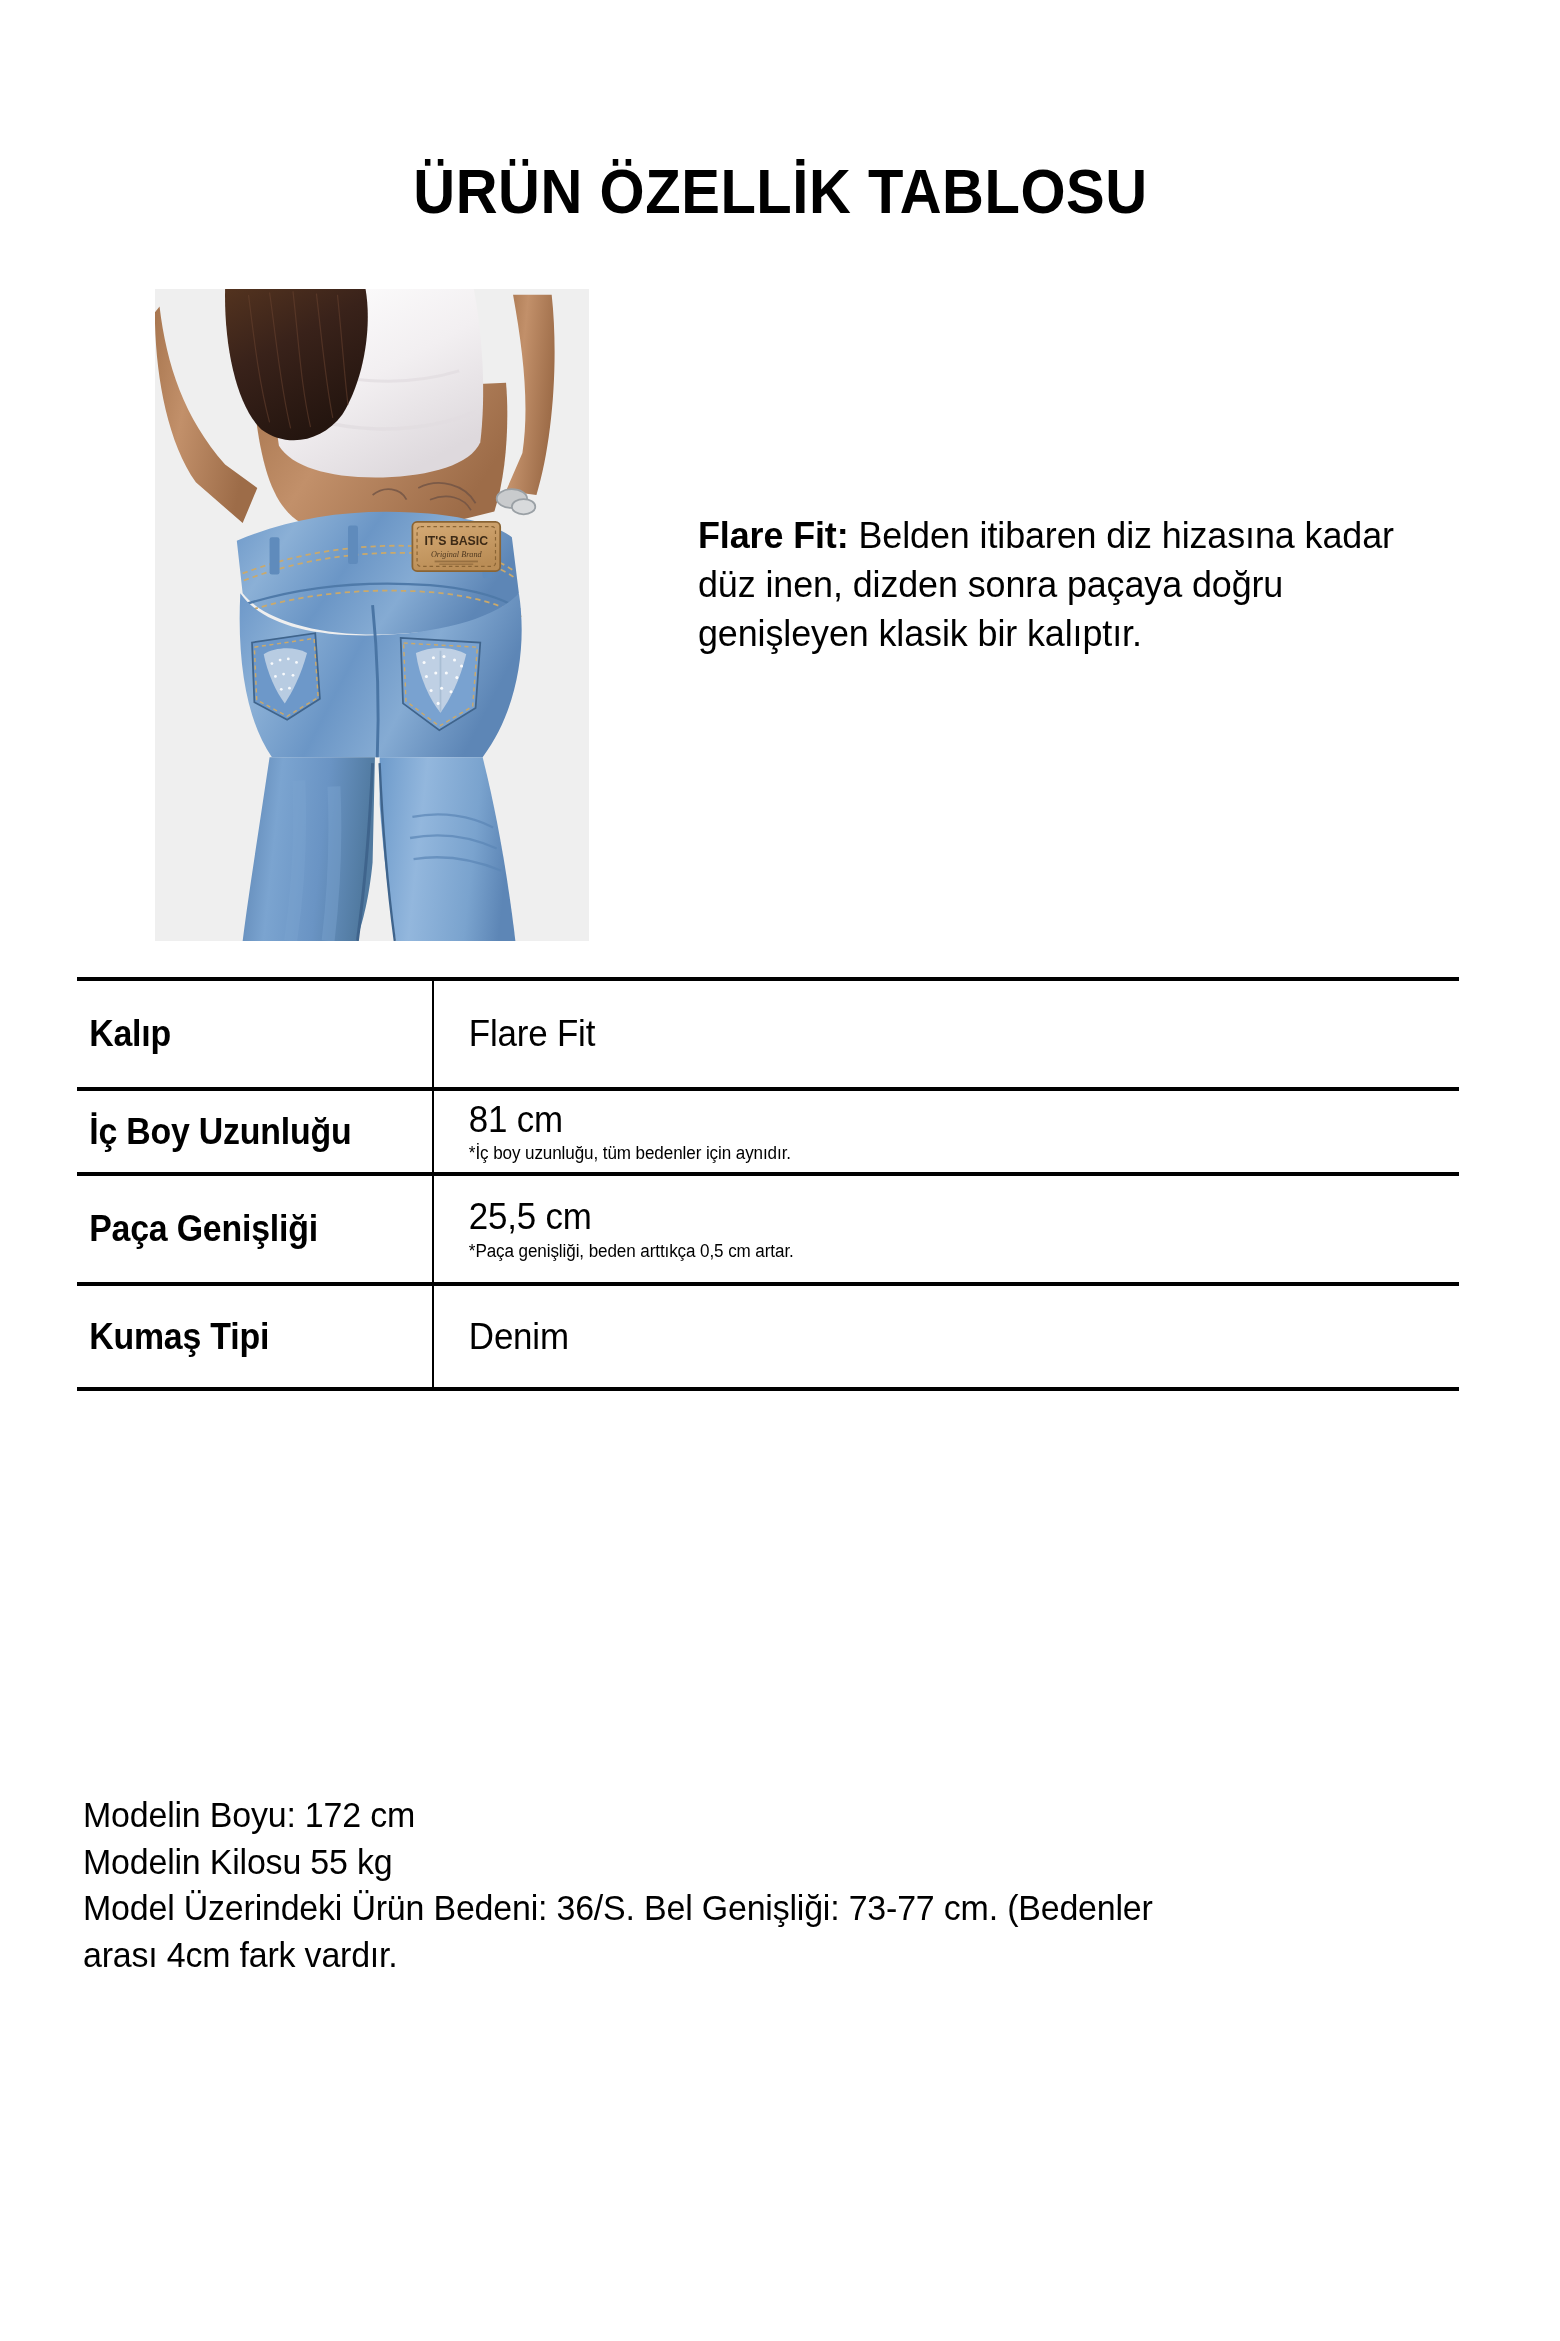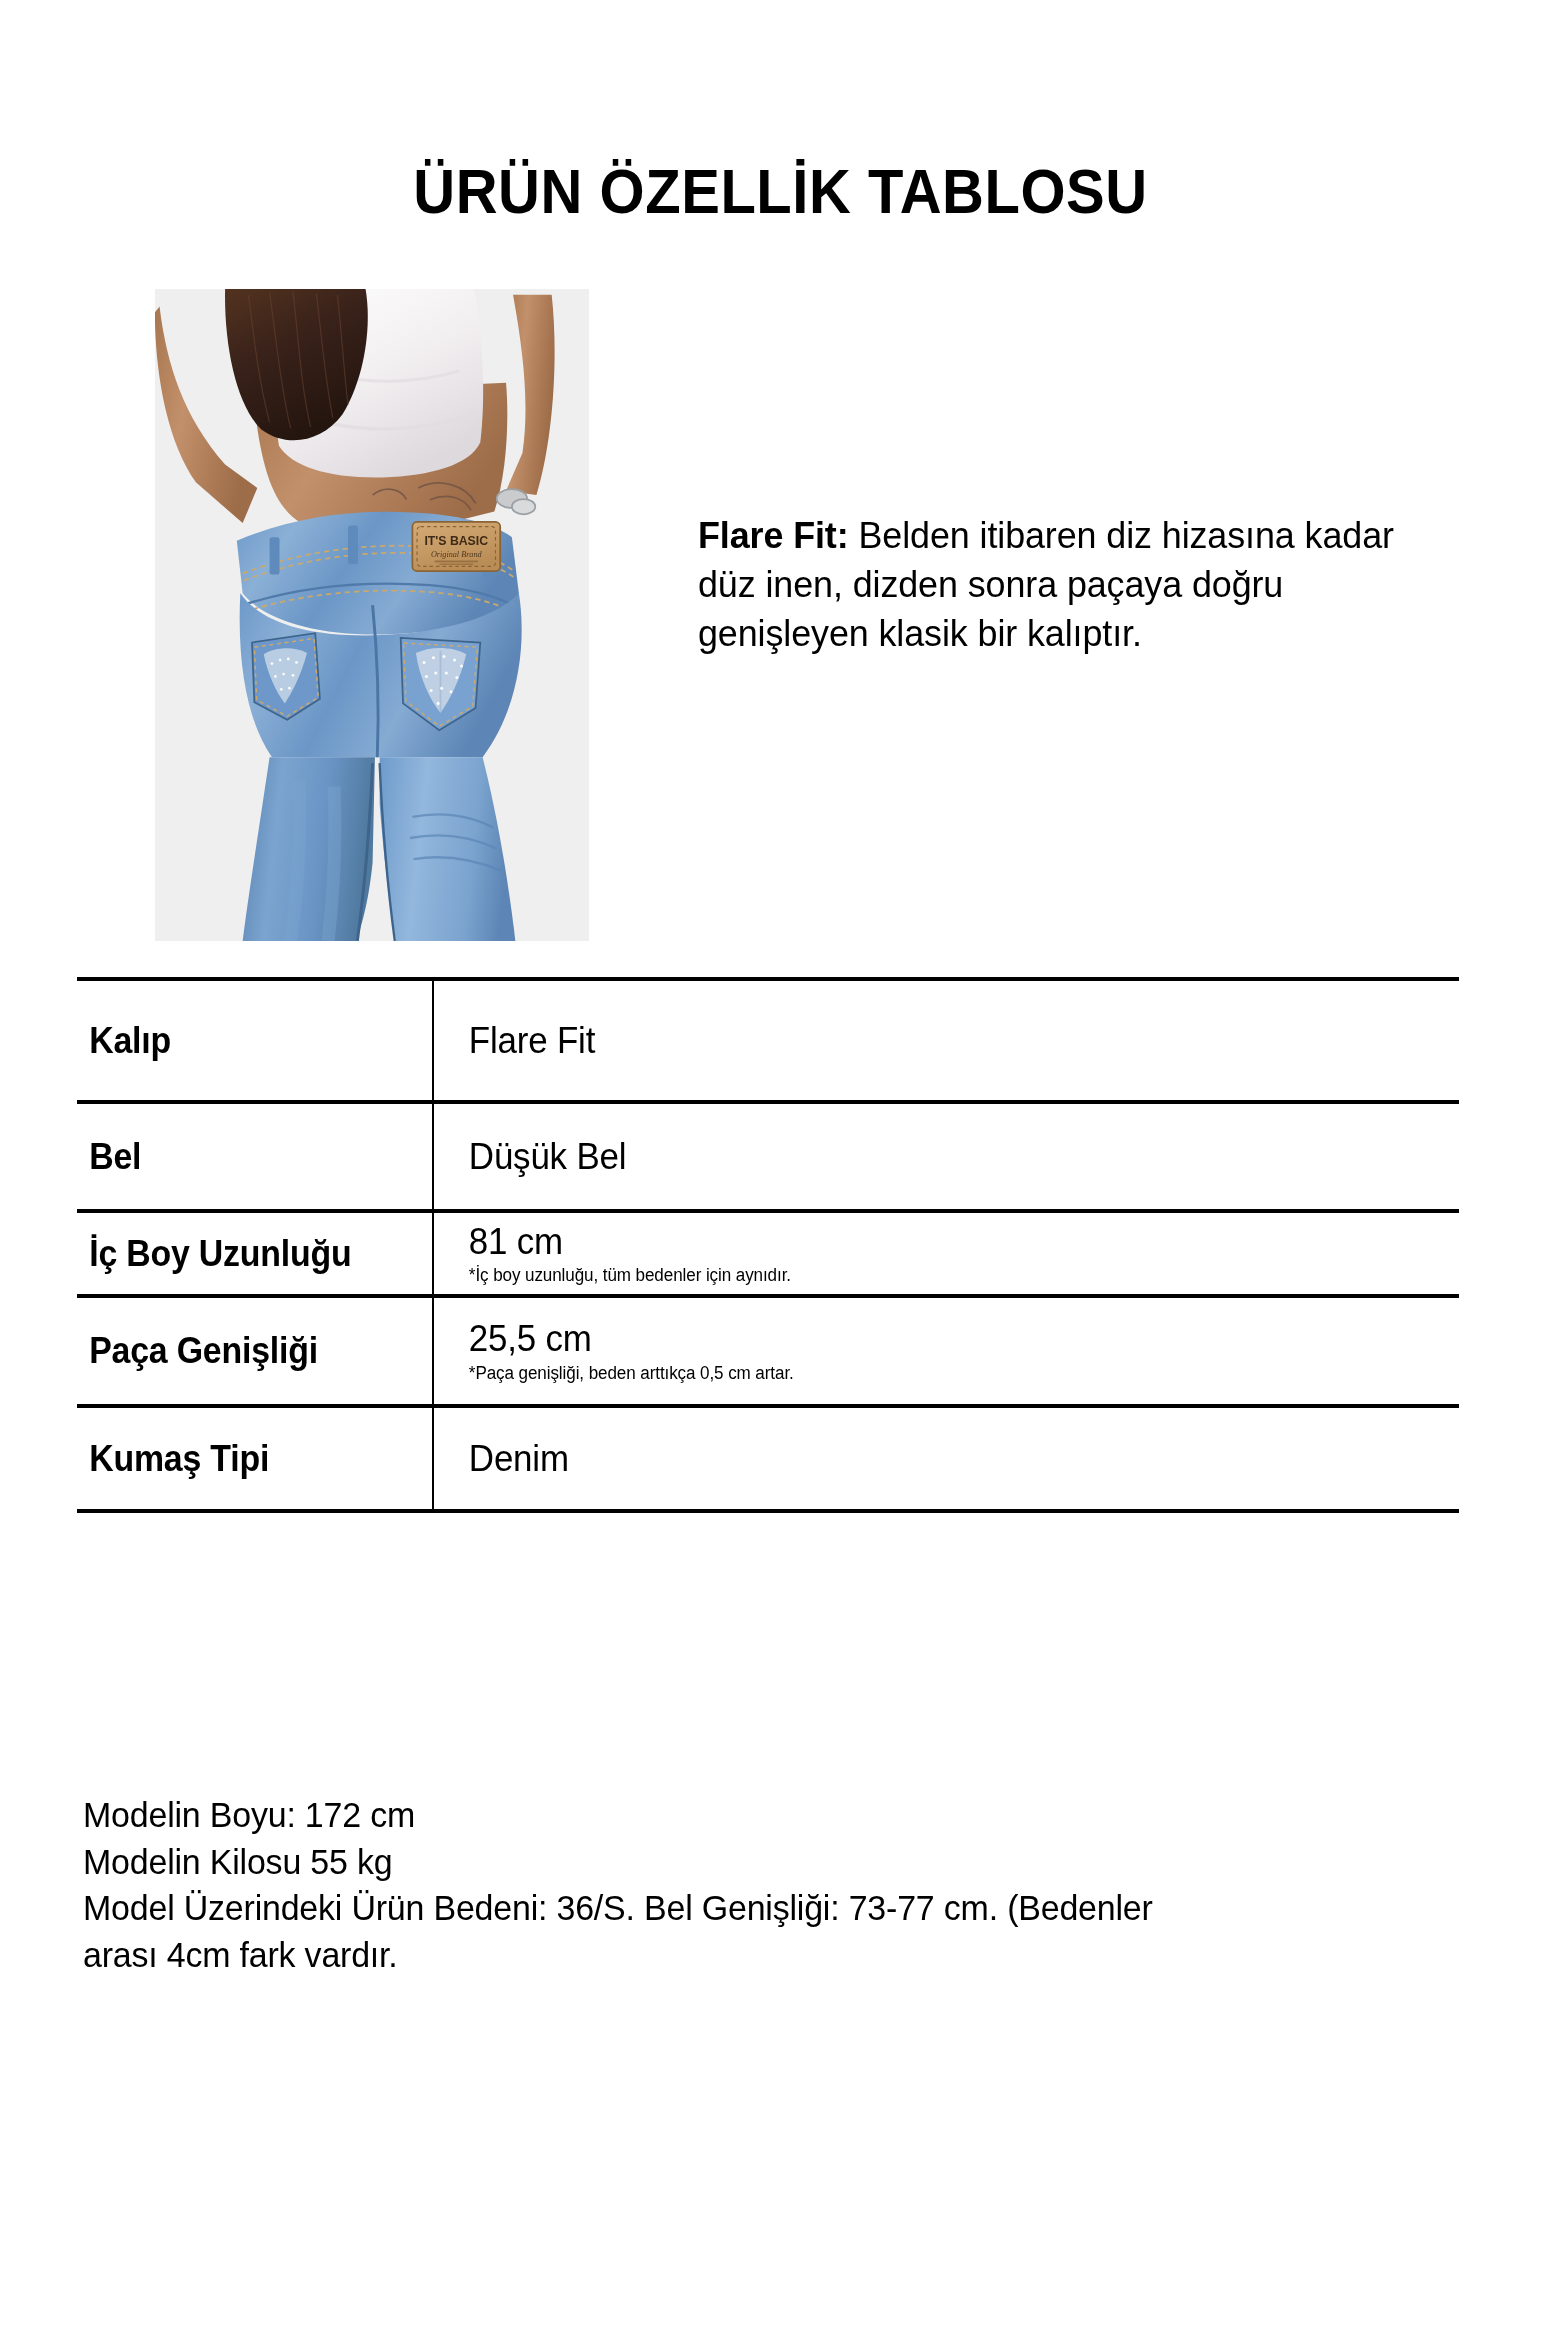--- a/index.html
+++ b/index.html
@@ -102,21 +102,21 @@
   
   .col-divider {
     position: absolute;
     left: 355px;
     top: 0;
     width: 2.3px;
     height: 100%;
     background: #000000;
   }
 
-  .h-kalip   { height: 123px; }
+  .h-kalip   { height: 110px; }
   .h-bel     { height: 109px; }
   .h-ic      { height: 85px; }
   .h-paca    { height: 110px; }
   .h-kumas   { height: 109px; justify-content: space-between; }
   .h-mater   { height: 110px; }
 
   
   .footer-note {
     position: absolute;
     left: 83px;
@@ -312,28 +312,20 @@
 
   <div class="spec-row h-kalip">
     <div class="spec-label">Kalıp</div>
     <div class="col-divider"></div>
     <div class="spec-value">
       <span>Flare Fit</span>
       
     </div>
   </div>
 
-  <div class="spec-row h-bel">
-    <div class="spec-label">Bel</div>
-    <div class="col-divider"></div>
-    <div class="spec-value">
-      <span>Düşük Bel</span>
-      
-    </div>
-  </div>
 
   <div class="spec-row h-ic">
     <div class="spec-label">İç Boy Uzunluğu</div>
     <div class="col-divider"></div>
     <div class="spec-value">
       <span>81 cm</span>
       <span class="spec-note">*İç boy uzunluğu, tüm bedenler için aynıdır.</span>
     </div>
   </div>
 

